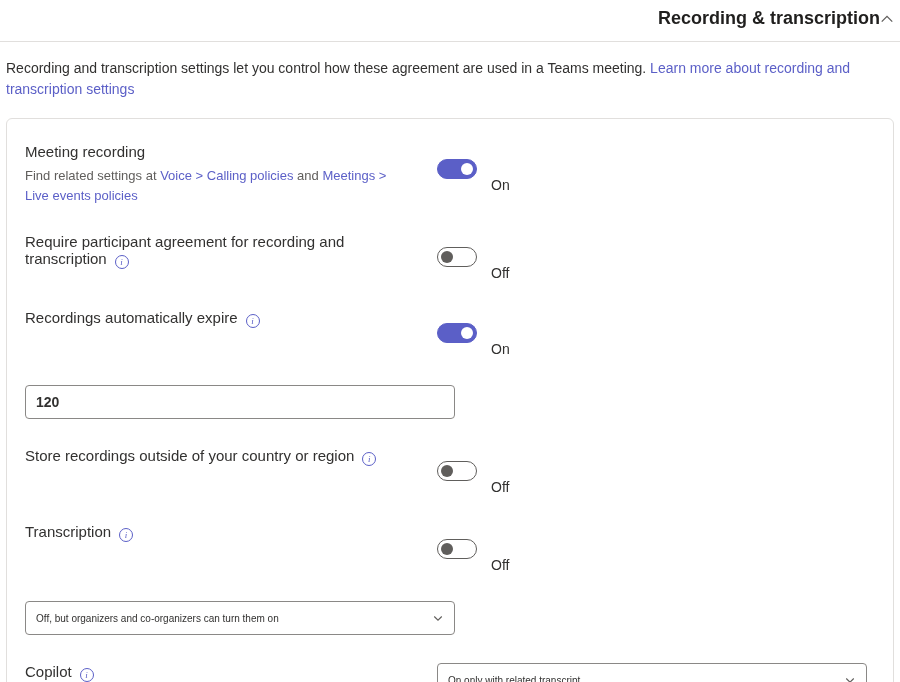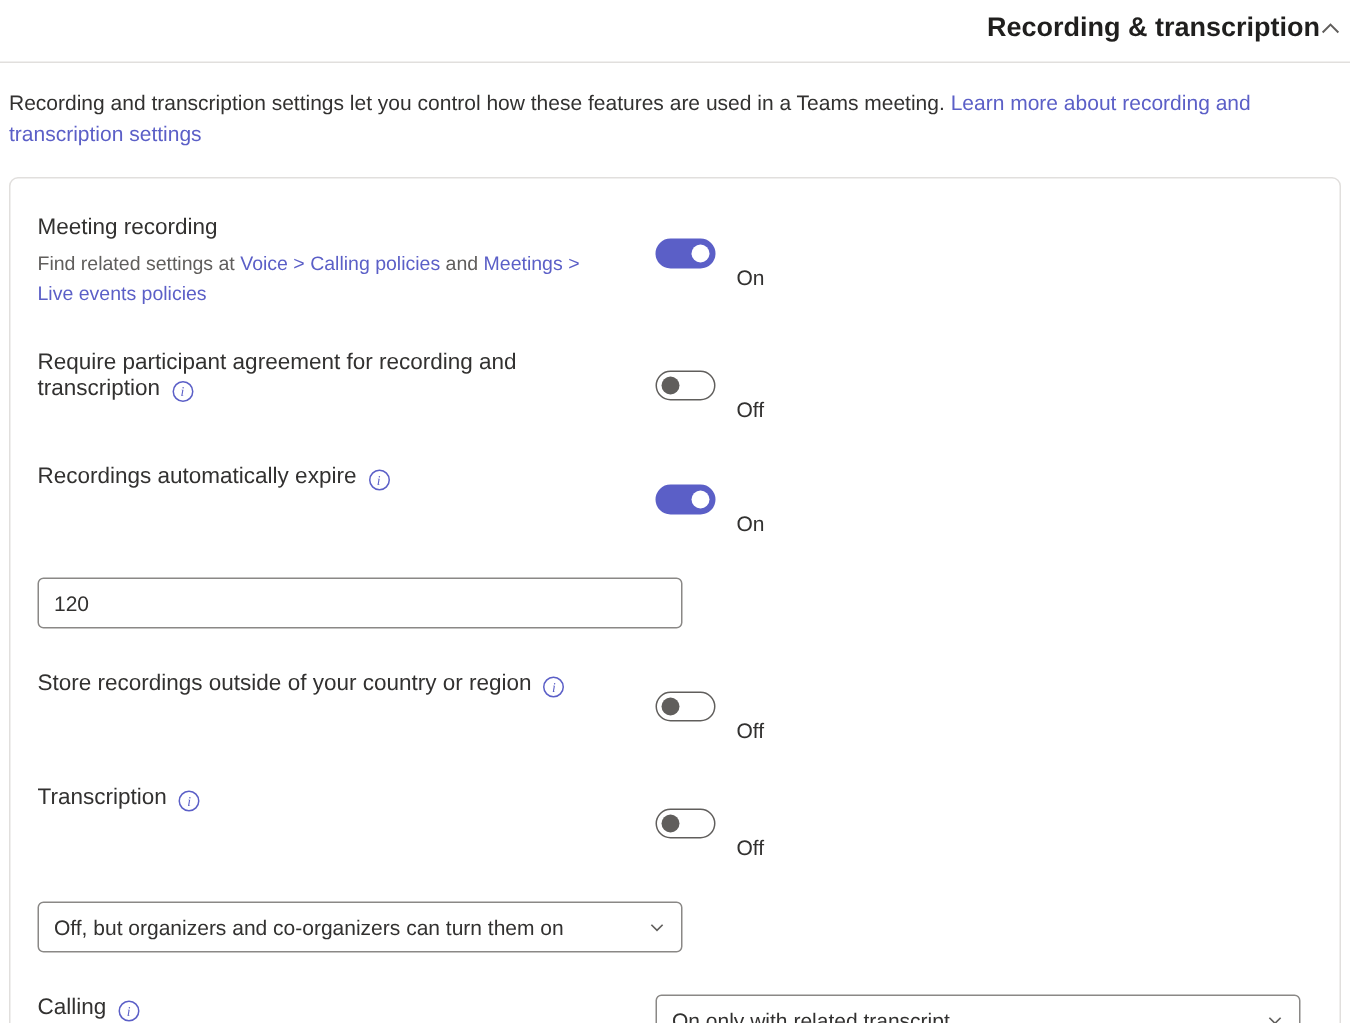--- a/index.html
+++ b/index.html
@@ -151,35 +151,36 @@
     .text-input {
       width: 430px;
       height: 19px;
       border: 1px solid #8a8886;
       border-radius: 4px;
       padding: 16px 10px;
       font-size: 14px;
       color: #323130;
       font-family: inherit;
       outline: none;
+      font-weight: bold;
     }
     .select {
       width: 430px;
       height: 34px;
       border: 1px solid #8a8886;
       border-radius: 4px;
       padding: 0 10px;
       display: flex;
       align-items: center;
       justify-content: space-between;
       cursor: pointer;
       background: #fff;
     }
     .select-text {
-      font-size: 14px;
+      font-size: 10px;
       color: #323130;
     }
     .select-chevron {
       width: 12px;
       height: 12px;
       display: flex;
       align-items: center;
     }
     .select-chevron svg {
       width: 12px;
@@ -195,21 +196,21 @@
 <div class="section-header">
   <div class="section-title">Recording &amp; transcription</div>
   <div class="chevron">
     <svg viewBox="0 0 16 16">
         <polyline points="2,11 8,5 14,11"></polyline>
       </svg>
   </div>
 </div>
 
 <div class="section-description">
-  <span>Recording and transcription settings let you control how these features are used in a Teams meeting. </span><a class="link">Learn more about recording and transcription settings</a>
+  <span>Recording and transcription settings let you control how these agreement are used in a Teams meeting. </span><a class="link">Learn more about recording and transcription settings</a>
 </div>
 
 <div class="panel">
 
   <div class="row">
     <div class="row-label-col">
       <span class="row-label">Meeting recording</span>
       <div class="row-sublabel">
         <span>Find related settings at </span><a class="link">Voice &gt; Calling policies</a><span> and </span><a class="link">Meetings &gt; Live events policies</a>
       </div>
@@ -288,21 +289,21 @@
           <svg viewBox="0 0 16 16">
               <polyline points="3,6 8,11 13,6"></polyline>
             </svg>
         </span>
       </div>
     </div>
   </div>
 
   <div class="row">
     <div class="row-label-col">
-      <span class="row-label">Calling</span>
+      <span class="row-label">Copilot</span>
       <span class="info-icon">i</span>
     </div>
     <div class="row-control-col center-v">
       <div class="select">
         <span class="select-text">On only with related transcript</span>
         <span class="select-chevron">
           <svg viewBox="0 0 16 16">
               <polyline points="3,6 8,11 13,6"></polyline>
             </svg>
         </span>

